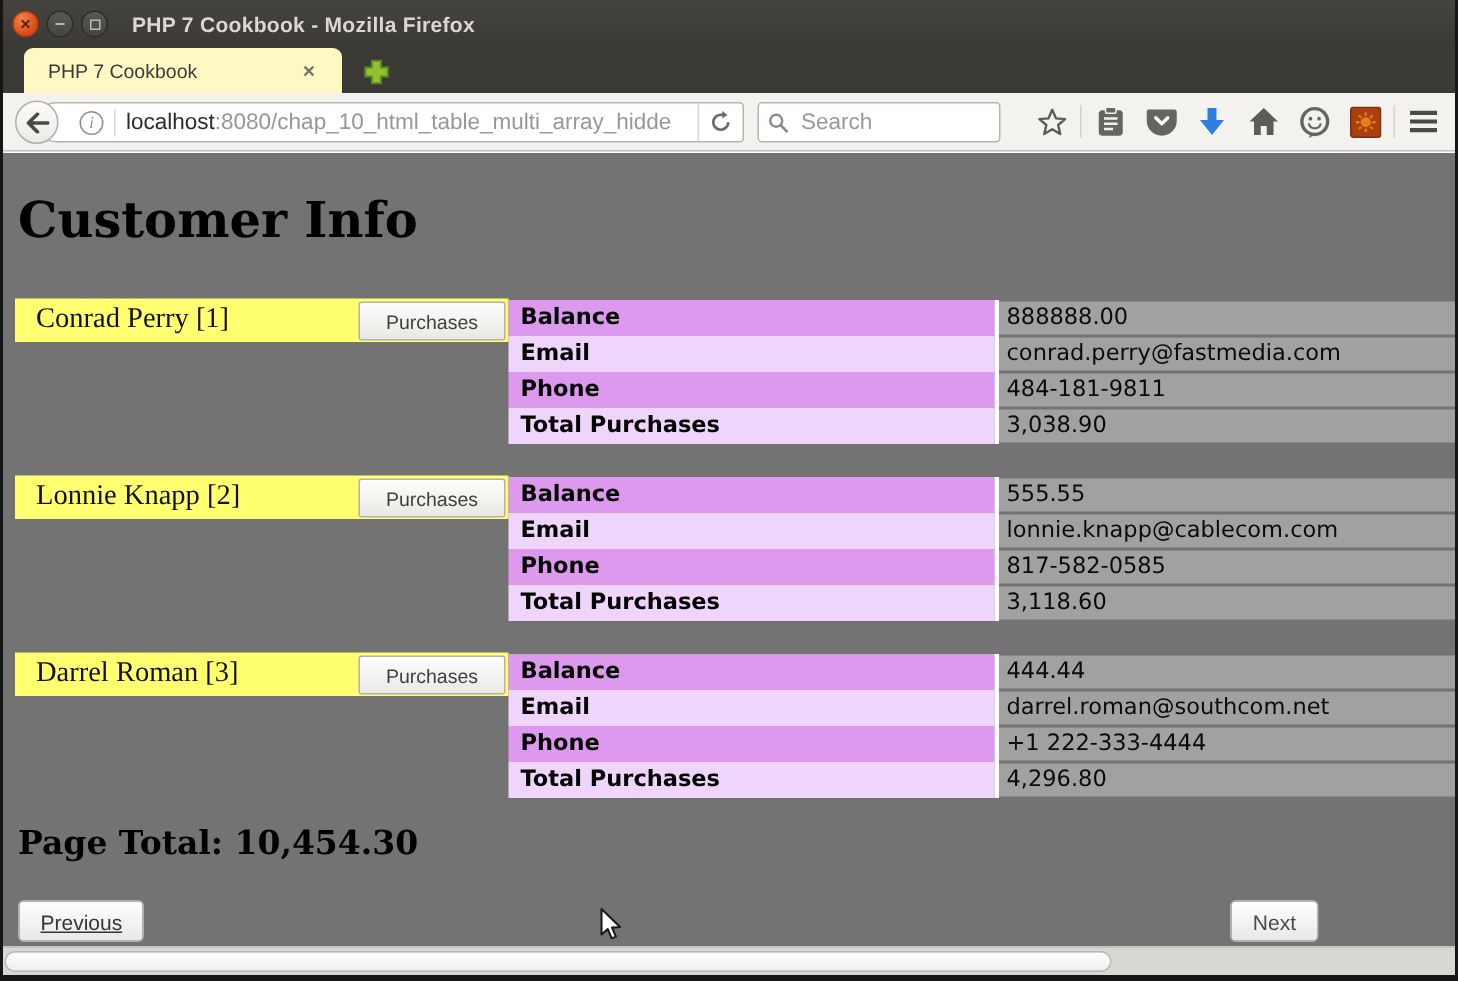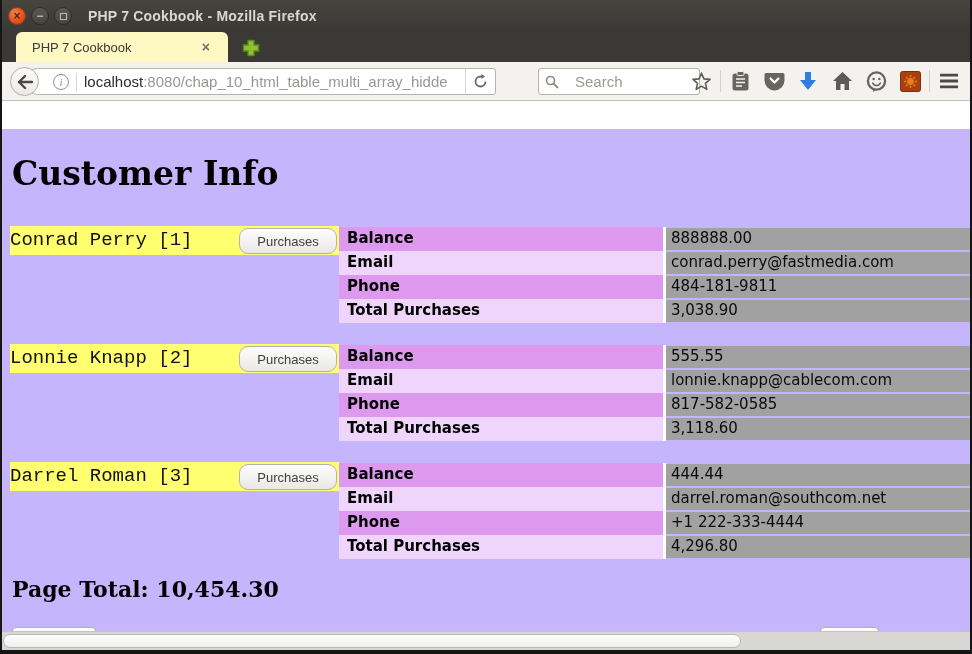--- a/index.html
+++ b/index.html
@@ -57,40 +57,40 @@
     color:#8f8f8d; font-size:11px; font-style:italic; font-family:"Liberation Serif",serif;
     display:flex; align-items:center; justify-content:center; margin-left:4px; flex:0 0 auto; }
   .url-sep { width:1px; height:18px; background:#d8d6d2; margin:0 7px; flex:0 0 auto; }
   .url-text { font-size:15px; white-space:nowrap; overflow:hidden; flex:1; }
   .url-host { color:#2b2b2b;margin-top:8px; }
   .url-rest { color:#999795; }
   .reload-wrap { flex:0 0 auto; border-left:1px solid #d8d6d2; height:100%; display:flex; align-items:center; padding:0 7px; }
   .searchbox {
     position:absolute; left:503px; top:6px; width:162px; height:27px;
     background:#fff; border:1px solid #b7b4ae; border-radius:3px;
-    display:flex; align-items:center; padding:4px 6px; gap:16px;margin-left:33px;
+    display:flex; align-items:center; padding:4px 6px; gap:8px;
   }
   .searchbox input { border:none; outline:none; width:110px; font-size:15px; color:#444; background:transparent; font-family:"Liberation Sans",sans-serif; }
   .searchbox input::placeholder { color:#9b9995; }
   .nav-icons { position:absolute; right:4px; top:0; height:38px; display:flex; align-items:center; }
   .nav-icon { width:34px; display:flex; align-items:center; justify-content:center; }
   .icon-sep { width:1px; height:22px; background:#d3d0cb; margin:0 2px; }
 
   
-  .content { position:absolute; top:102px; left:0; right:0; bottom:19px; background:#c4b5fd; overflow:hidden;margin-top:27px; }
+  .content { position:absolute; top:102px; left:0; right:0; bottom:19px; background:#737373; overflow:hidden; }
   .page-h1 { position:absolute; left:10px; top:25px; font-family:"DejaVu Serif","Liberation Serif",serif;
     font-weight:bold; font-size:33px; color:#000; }
 
   .cust-block { position:absolute; left:0; right:0; height:97px; }
   .name-cell { position:absolute; left:8px; top:0; width:329px; height:29px; background:#ffff70; }
-  .cust-name { font-family:Liberation Mono, monospace; font-size:19px; color:#111;
-    line-height:28px; padding-left:0; }
+  .cust-name { font-family:Liberation Serif, serif; font-size:19px; color:#111;
+    line-height:28px; padding-left:14px; }
   .purchases-btn {
     position:absolute; top:2px; right:2px; width:98px; height:26px;
-    background:linear-gradient(#fdfdfc,#e9e8e5); border:1px solid #b3b1ac; border-radius:9px;
+    background:linear-gradient(#fdfdfc,#e9e8e5); border:1px solid #b3b1ac; border-radius:2px;
     font-size:13px; color:#403f3d; font-family:"Liberation Sans",sans-serif;
   }
   .detail-table { position:absolute; left:337px; right:0; top:1px; }
   .detail-row { display:flex; height:24px; }
   .detail-label { width:324px; flex:0 0 auto; font-weight:bold; font-size:15px;
     font-family:"DejaVu Sans","Liberation Sans",sans-serif; color:#000;
     padding-left:8px; line-height:23px; }
   .row-dark .detail-label { background:#dd99ee; }
   .row-light .detail-label { background:#efd5fb; }
   .detail-gap { width:3px; flex:0 0 auto; background:#fff; }

